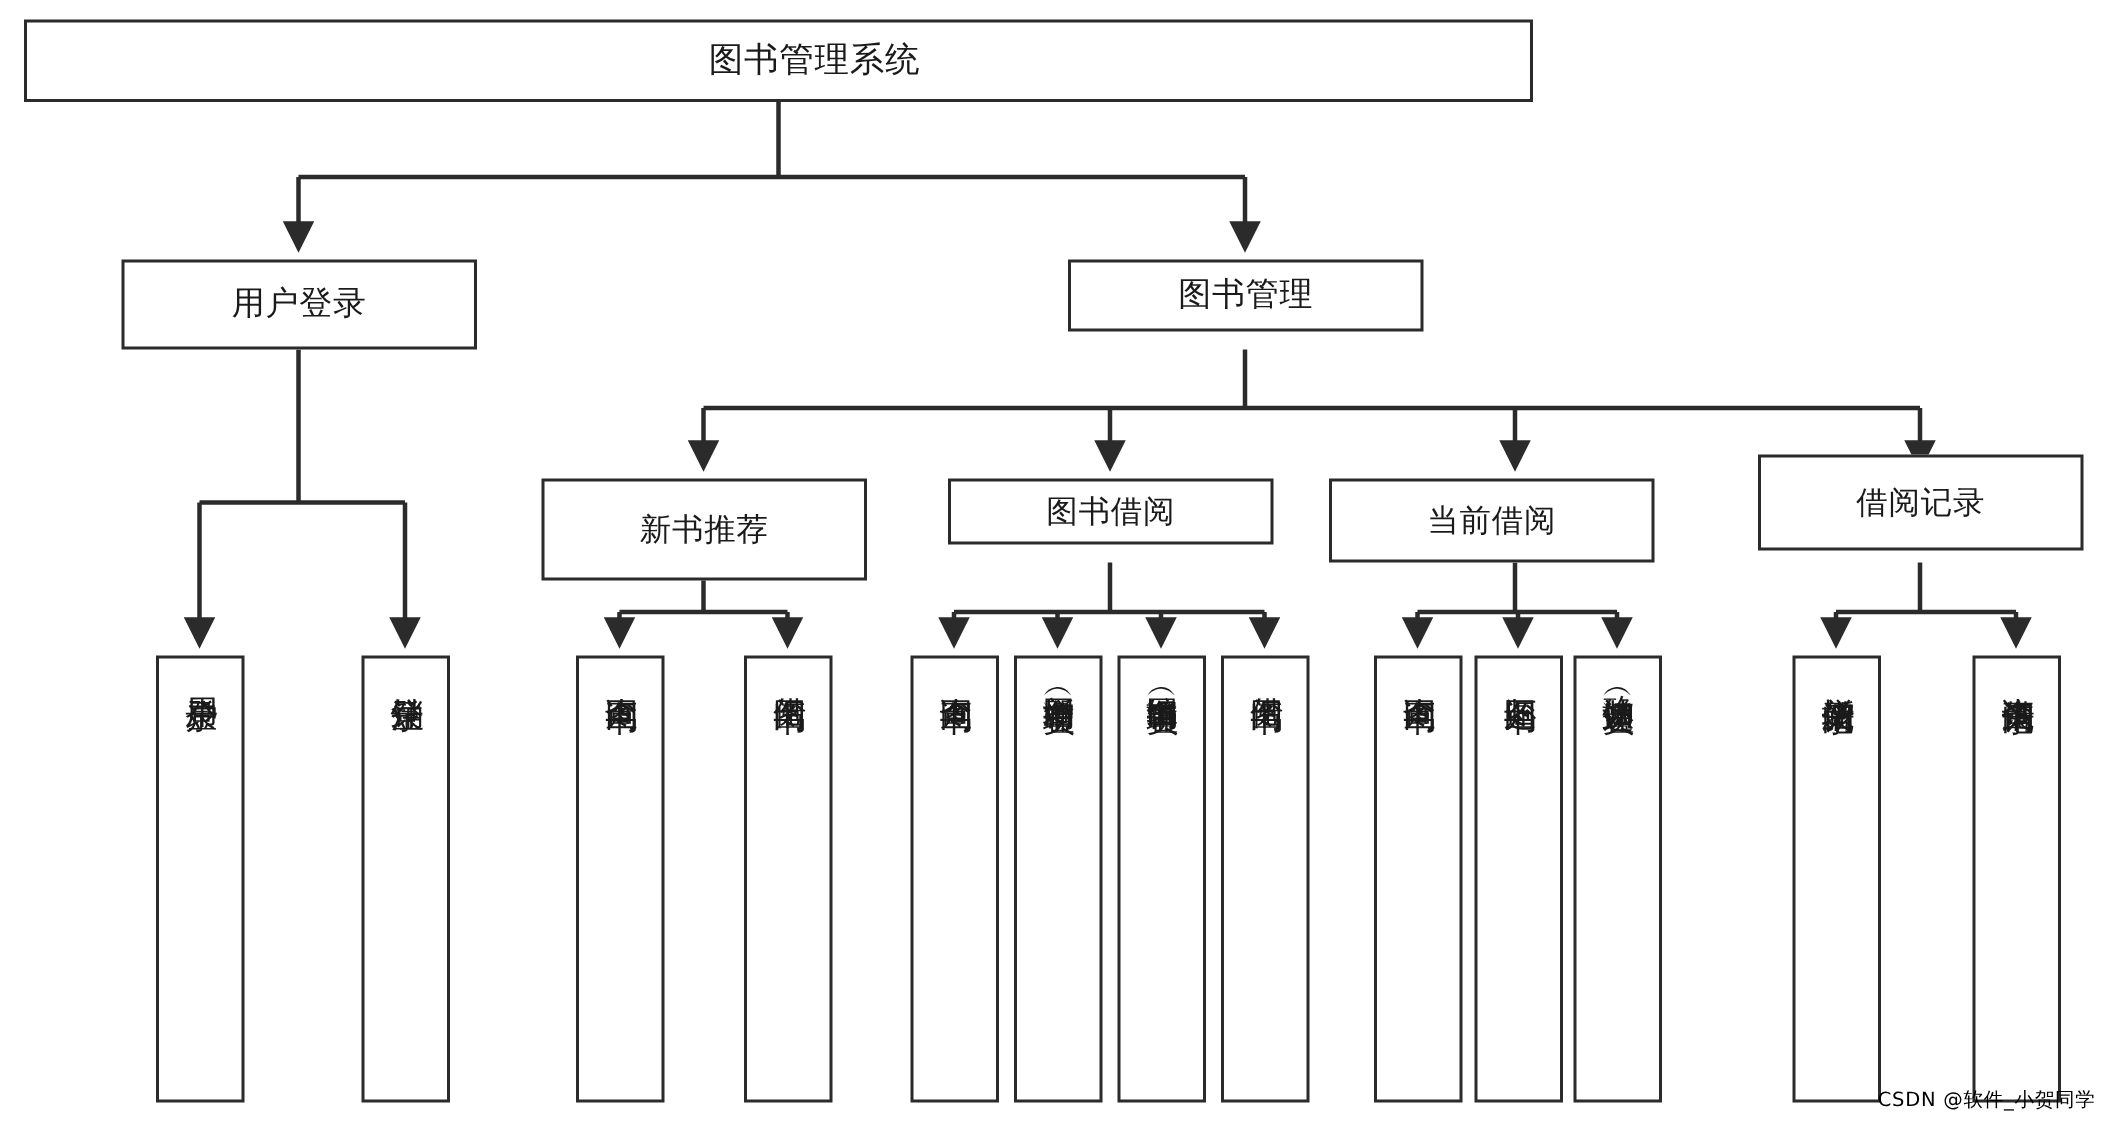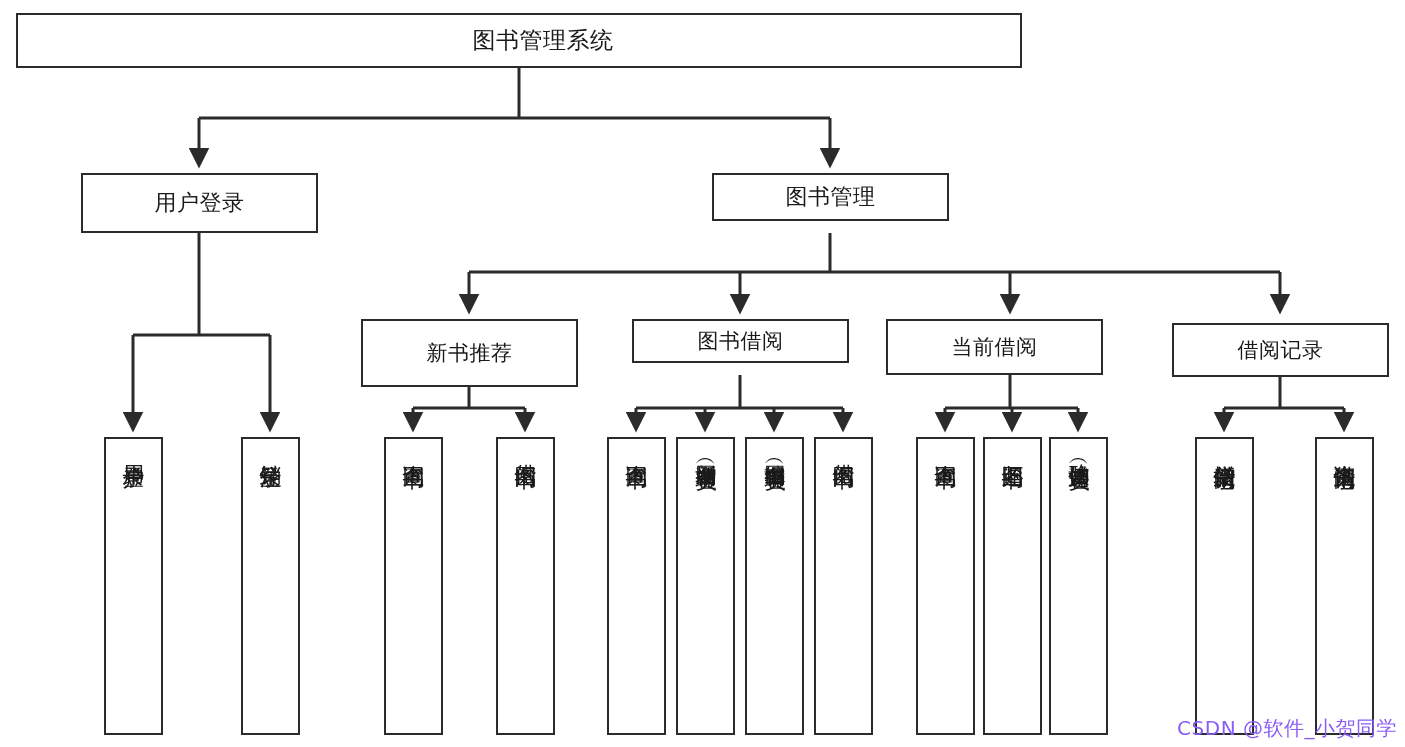--- a/index.html
+++ b/index.html
@@ -56,22 +56,22 @@
     letter-spacing: 1px;
     white-space: nowrap;
   }
   .node-leaf.tall-text .label {
     font-size: 21px;
   }
   #watermark {
     position: absolute;
     right: 8px;
     bottom: 5px;
-    font-size: 20px;
-    color: #8b5cf6;
+    font-size: 13px;
+    color: #000000;
     letter-spacing: 0.5px;
     white-space: nowrap;
   }
 </style>
 </head>
 <body>
 
 <div id="diagram-root">
 
   <svg id="edges-layer" width="1405" height="747" viewBox="0 0 1405 747">
@@ -137,21 +137,21 @@
 
   <div class="node node-l3" style="left:361px; top:319px; width:217px; height:68px;">
     <span class="label">新书推荐</span>
   </div>
   <div class="node node-l3" style="left:632px; top:319px; width:217px; height:44px;">
     <span class="label">图书借阅</span>
   </div>
   <div class="node node-l3" style="left:886px; top:319px; width:217px; height:56px;">
     <span class="label">当前借阅</span>
   </div>
-  <div class="node node-l3" style="left:1172px; top:323px; width:217px; height:54px;">
+  <div class="node node-l3" style="left:1172px; top:303px; width:217px; height:64px;">
     <span class="label">借阅记录</span>
   </div>
 
   <div class="node node-leaf" style="left:104px; top:437px; width:59px; height:298px;">
     <span class="label">用户登录</span>
   </div>
   <div class="node node-leaf" style="left:241px; top:437px; width:59px; height:298px;">
     <span class="label">注销登录</span>
   </div>
 

